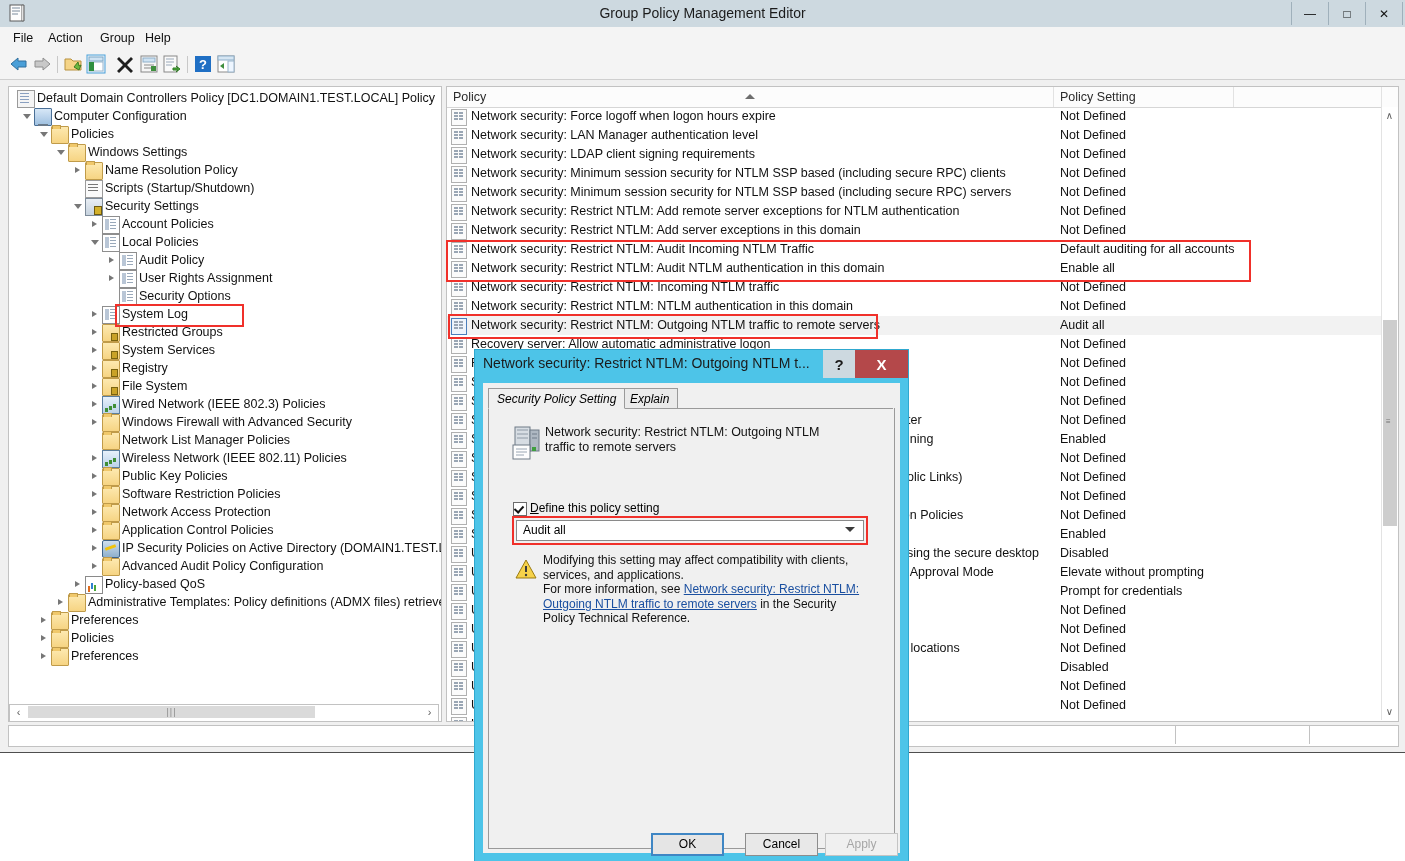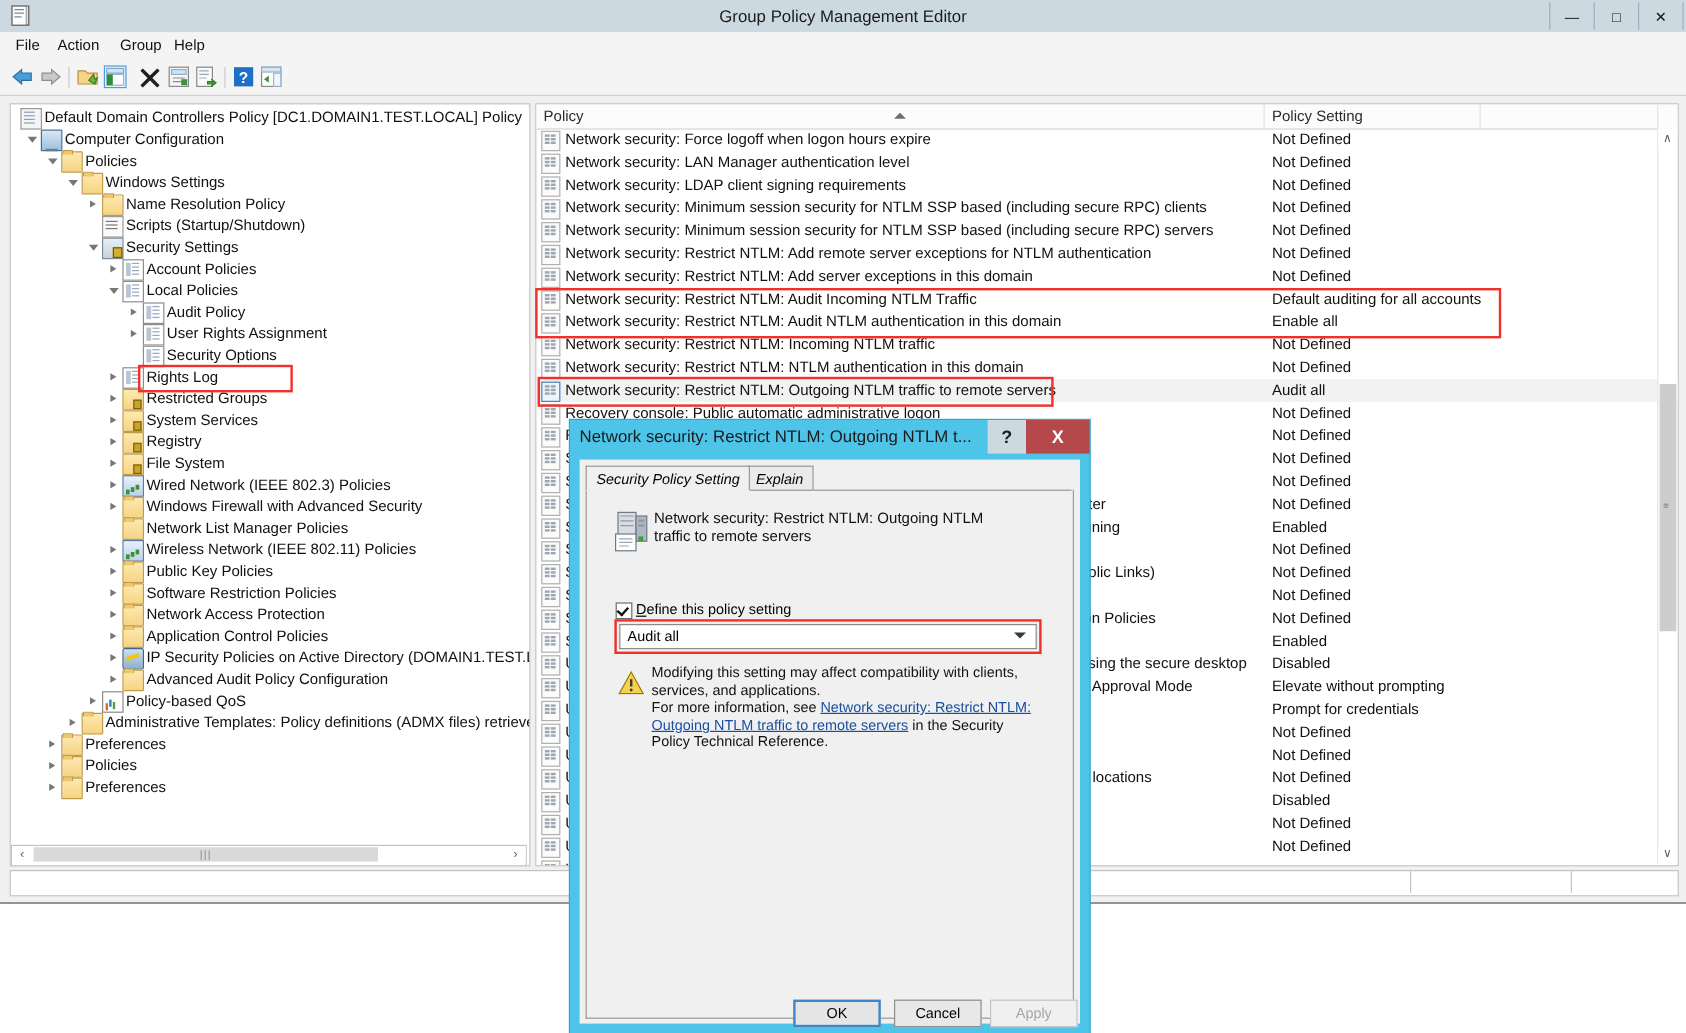--- a/index.html
+++ b/index.html
@@ -253,21 +253,21 @@
           <span class="ticon ic-polgrid" style="left: 110px;"></span>
           <span class="tlabel" style="left: 130px;">User Rights Assignment</span>
         </div>
         <div class="trow">
           <span class="ticon ic-polgrid" style="left: 110px;"></span>
           <span class="tlabel" style="left: 130px;">Security Options</span>
         </div>
         <div class="trow">
           <span class="twist" style="left: 81px;"></span>
           <span class="ticon ic-polgrid" style="left: 93px;"></span>
-          <span class="tlabel" style="left: 113px;">Rights Log</span>
+          <span class="tlabel" style="left: 113px;">System Log</span>
         </div>
         <div class="trow">
           <span class="twist" style="left: 81px;"></span>
           <span class="ticon ic-lockfold" style="left: 93px;"></span>
           <span class="tlabel" style="left: 113px;">Restricted Groups</span>
         </div>
         <div class="trow">
           <span class="twist" style="left: 81px;"></span>
           <span class="ticon ic-lockfold" style="left: 93px;"></span>
           <span class="tlabel" style="left: 113px;">System Services</span>
@@ -428,21 +428,21 @@
           <span class="lname">Network security: Restrict NTLM: NTLM authentication in this domain</span>
           <span class="lset" style="left: 613px;">Not Defined</span>
         </div>
         <div class="lrow sel" style="top: 229px;">
           <span class="lico cur"></span>
           <span class="lname">Network security: Restrict NTLM: Outgoing NTLM traffic to remote servers</span>
           <span class="lset" style="left: 613px;">Audit all</span>
         </div>
         <div class="lrow" style="top: 248px;">
           <span class="lico"></span>
-          <span class="lname">Recovery console: Public automatic administrative logon</span>
+          <span class="lname">Recovery server: Allow automatic administrative logon</span>
           <span class="lset" style="left: 613px;">Not Defined</span>
         </div>
         <div class="lrow" style="top: 267px;">
           <span class="lico"></span>
           <span class="lname">R</span>
           <span class="lset" style="left: 613px;">Not Defined</span>
         </div>
         <div class="lrow" style="top: 286px;">
           <span class="lico"></span>
           <span class="lname">Sh</span>
@@ -605,19 +605,19 @@
         <path d="M11 1 21 19H1z" fill="#f6d24a" stroke="#9a7b12"></path>
         <path d="M11 7v6" stroke="#3a3a3a" stroke-width="2"></path>
         <circle cx="11" cy="16" r="1.2" fill="#3a3a3a"></circle>
       </svg>
       <div class="warn-text">
         <span id="w1">Modifying this setting may affect compatibility with clients, services, and applications.</span><br>
         <span id="w2">For more information, see </span><a href="#" id="wlink">Network security: Restrict NTLM: Outgoing NTLM traffic to remote servers</a><span id="w3"> in the Security Policy Technical Reference.</span>
       </div>
 
       <div class="dlg-buttons">
-        <div class="dbtn def" style="left:178px">OK</div>
+        <div class="dbtn def" style="left:168px">OK</div>
         <div class="dbtn" style="left:262px">Cancel</div>
         <div class="dbtn dis" style="left:342px">Apply</div>
       </div>
     </div>
   </div>
 </div>
 
 </body></html>

